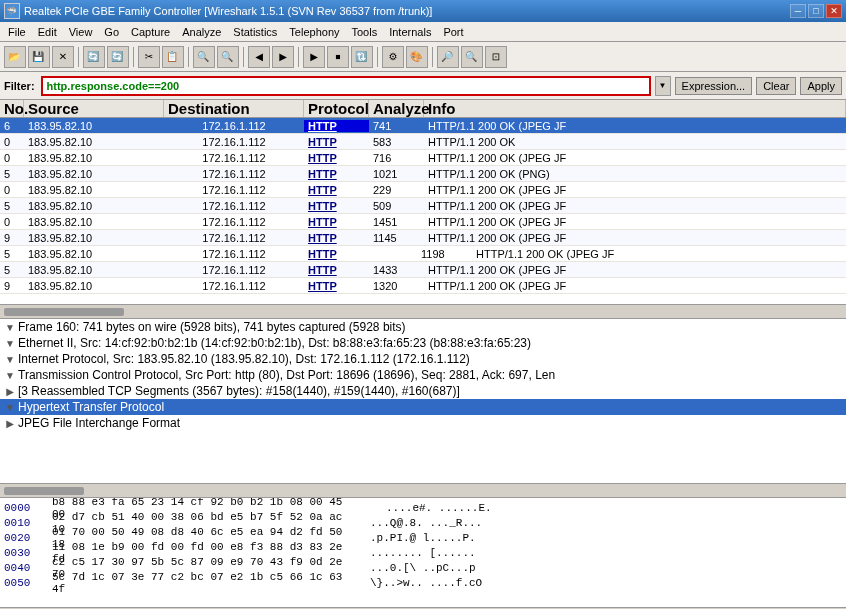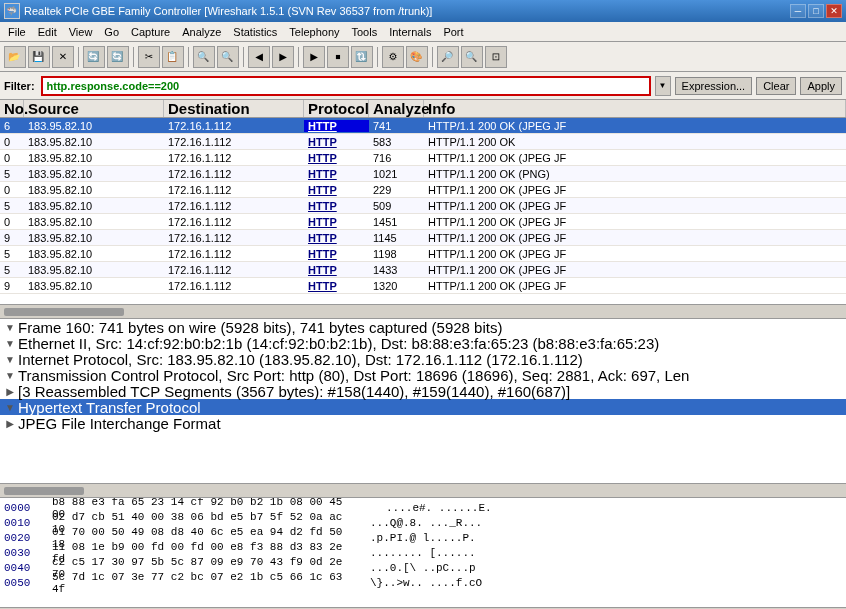--- a/index.html
+++ b/index.html
@@ -30,21 +30,21 @@
     #filter-input { border: none; outline: none; font-size: 11px; padding: 0 4px; width: 100%; background: white; color: #008000; font-weight: bold; }
     #filter-dropdown { width: 16px; height: 20px; background: #d4d0c8; border: 1px solid #999; display: flex; align-items: center; justify-content: center; cursor: pointer; font-size: 8px; }
     .filter-btn { padding: 2px 6px; background: #d4d0c8; border: 1px solid #888; cursor: pointer; font-size: 11px; }
     
     
     #packet-list { background: white; border-bottom: 1px solid #999; height: 205px; overflow: hidden; display: flex; flex-direction: column; }
     #packet-header { display: flex; background: #e8e4de; border-bottom: 1px solid #999; height: 18px; align-items: center; }
     .ph-col { font-size: 15px; font-weight: bold; color: #000; border-right: 1px solid #bbb; padding: 0 4px; height: 100%; display: flex; align-items: center; cursor: pointer; white-space: nowrap; }
     .col-no { width: 24px; min-width: 24px; }
     .col-src { width: 140px; min-width: 140px; }
-    .col-dst { width: 140px; min-width: 140px; }
+    .col-dst { width: 140px; min-width: 140px; text-align: center; }
     .col-proto { width: 65px; min-width: 65px; }
     .col-len { width: 55px; min-width: 55px; }
     .col-info { flex: 1; }
     
     #packet-rows { overflow-y: auto; flex: 1; }
     .packet-row { display: flex; height: 16px; align-items: center; border-bottom: 1px solid #e8e4de; cursor: pointer; }
     .packet-row.selected { background: #316ac5; color: white; }
     .packet-row.selected .proto-badge { background: #0000dd; color: white; }
     .proto-badge { color: #000080; font-weight: bold; text-decoration: underline; }
     .packet-row.selected .proto-badge { color: white; }
@@ -52,21 +52,21 @@
     
     
     #hscroll-area { height: 14px; background: #d4d0c8; border-bottom: 1px solid #999; display: flex; align-items: center; padding: 0 4px; }
     #hscroll-bar { background: #999; height: 8px; width: 120px; border-radius: 2px; }
     
     
     #detail-pane { background: white; height: 165px; overflow-y: auto; border-bottom: 1px solid #999; }
     .detail-row { display: flex; align-items: center; height: 16px; cursor: pointer; padding: 0 4px; }
     .detail-row.selected { background: #316ac5; color: white; }
     .detail-expand { width: 12px; height: 12px; display: flex; align-items: center; justify-content: center; font-size: 10px; margin-right: 2px; cursor: pointer; color: #555; }
-    .detail-text { font-size: 15px; white-space: nowrap; overflow: hidden; }
+    .detail-text { font-size: 12px; white-space: nowrap; overflow: hidden; }
     .detail-row.selected .detail-text { color: white; }
     
     
     #detail-hscroll { height: 14px; background: #d4d0c8; display: flex; align-items: center; padding: 0 4px; border-bottom: 1px solid #999; }
     
     
     #hex-pane { background: white; height: 110px; overflow-y: auto; border-bottom: 1px solid #999; font-family: 'Courier New', monospace; font-size: 11px; padding: 2px 4px; }
     .hex-row { display: flex; height: 15px; align-items: center; }
     .hex-offset { color: #000080; margin-right: 8px; width: 40px; }
     .hex-bytes { color: #000; width: 310px; }
@@ -221,21 +221,21 @@
     <div class="cell col-dst" style="width:140px;min-width:140px;">172.16.1.112</div>
     <div class="cell col-proto proto-badge" style="width:65px;min-width:65px;">HTTP</div>
     <div class="cell col-len" style="width:55px;min-width:55px;">1145</div>
     <div class="cell col-info" style="flex:1;">HTTP/1.1 200 OK  (JPEG JF</div>
   </div>
       <div class="packet-row" style="background: rgb(255, 255, 255);">
     <div class="cell col-no" style="width:24px;min-width:24px;">5</div>
     <div class="cell col-src" style="width:140px;min-width:140px;">183.95.82.10</div>
     <div class="cell col-dst" style="width:140px;min-width:140px;">172.16.1.112</div>
     <div class="cell col-proto proto-badge" style="width:65px;min-width:65px;">HTTP</div>
-    <div class="cell col-len" style="width:55px;min-width:55px;">1198</div>
+    <div class="cell col-len" style="width:55px;min-width:55px;margin-left:48px;">1198</div>
     <div class="cell col-info" style="flex:1;">HTTP/1.1 200 OK  (JPEG JF</div>
   </div>
       <div class="packet-row" style="background: rgb(248, 248, 255);">
     <div class="cell col-no" style="width:24px;min-width:24px;">5</div>
     <div class="cell col-src" style="width:140px;min-width:140px;">183.95.82.10</div>
     <div class="cell col-dst" style="width:140px;min-width:140px;">172.16.1.112</div>
     <div class="cell col-proto proto-badge" style="width:65px;min-width:65px;">HTTP</div>
     <div class="cell col-len" style="width:55px;min-width:55px;">1433</div>
     <div class="cell col-info" style="flex:1;">HTTP/1.1 200 OK  (JPEG JF</div>
   </div>

